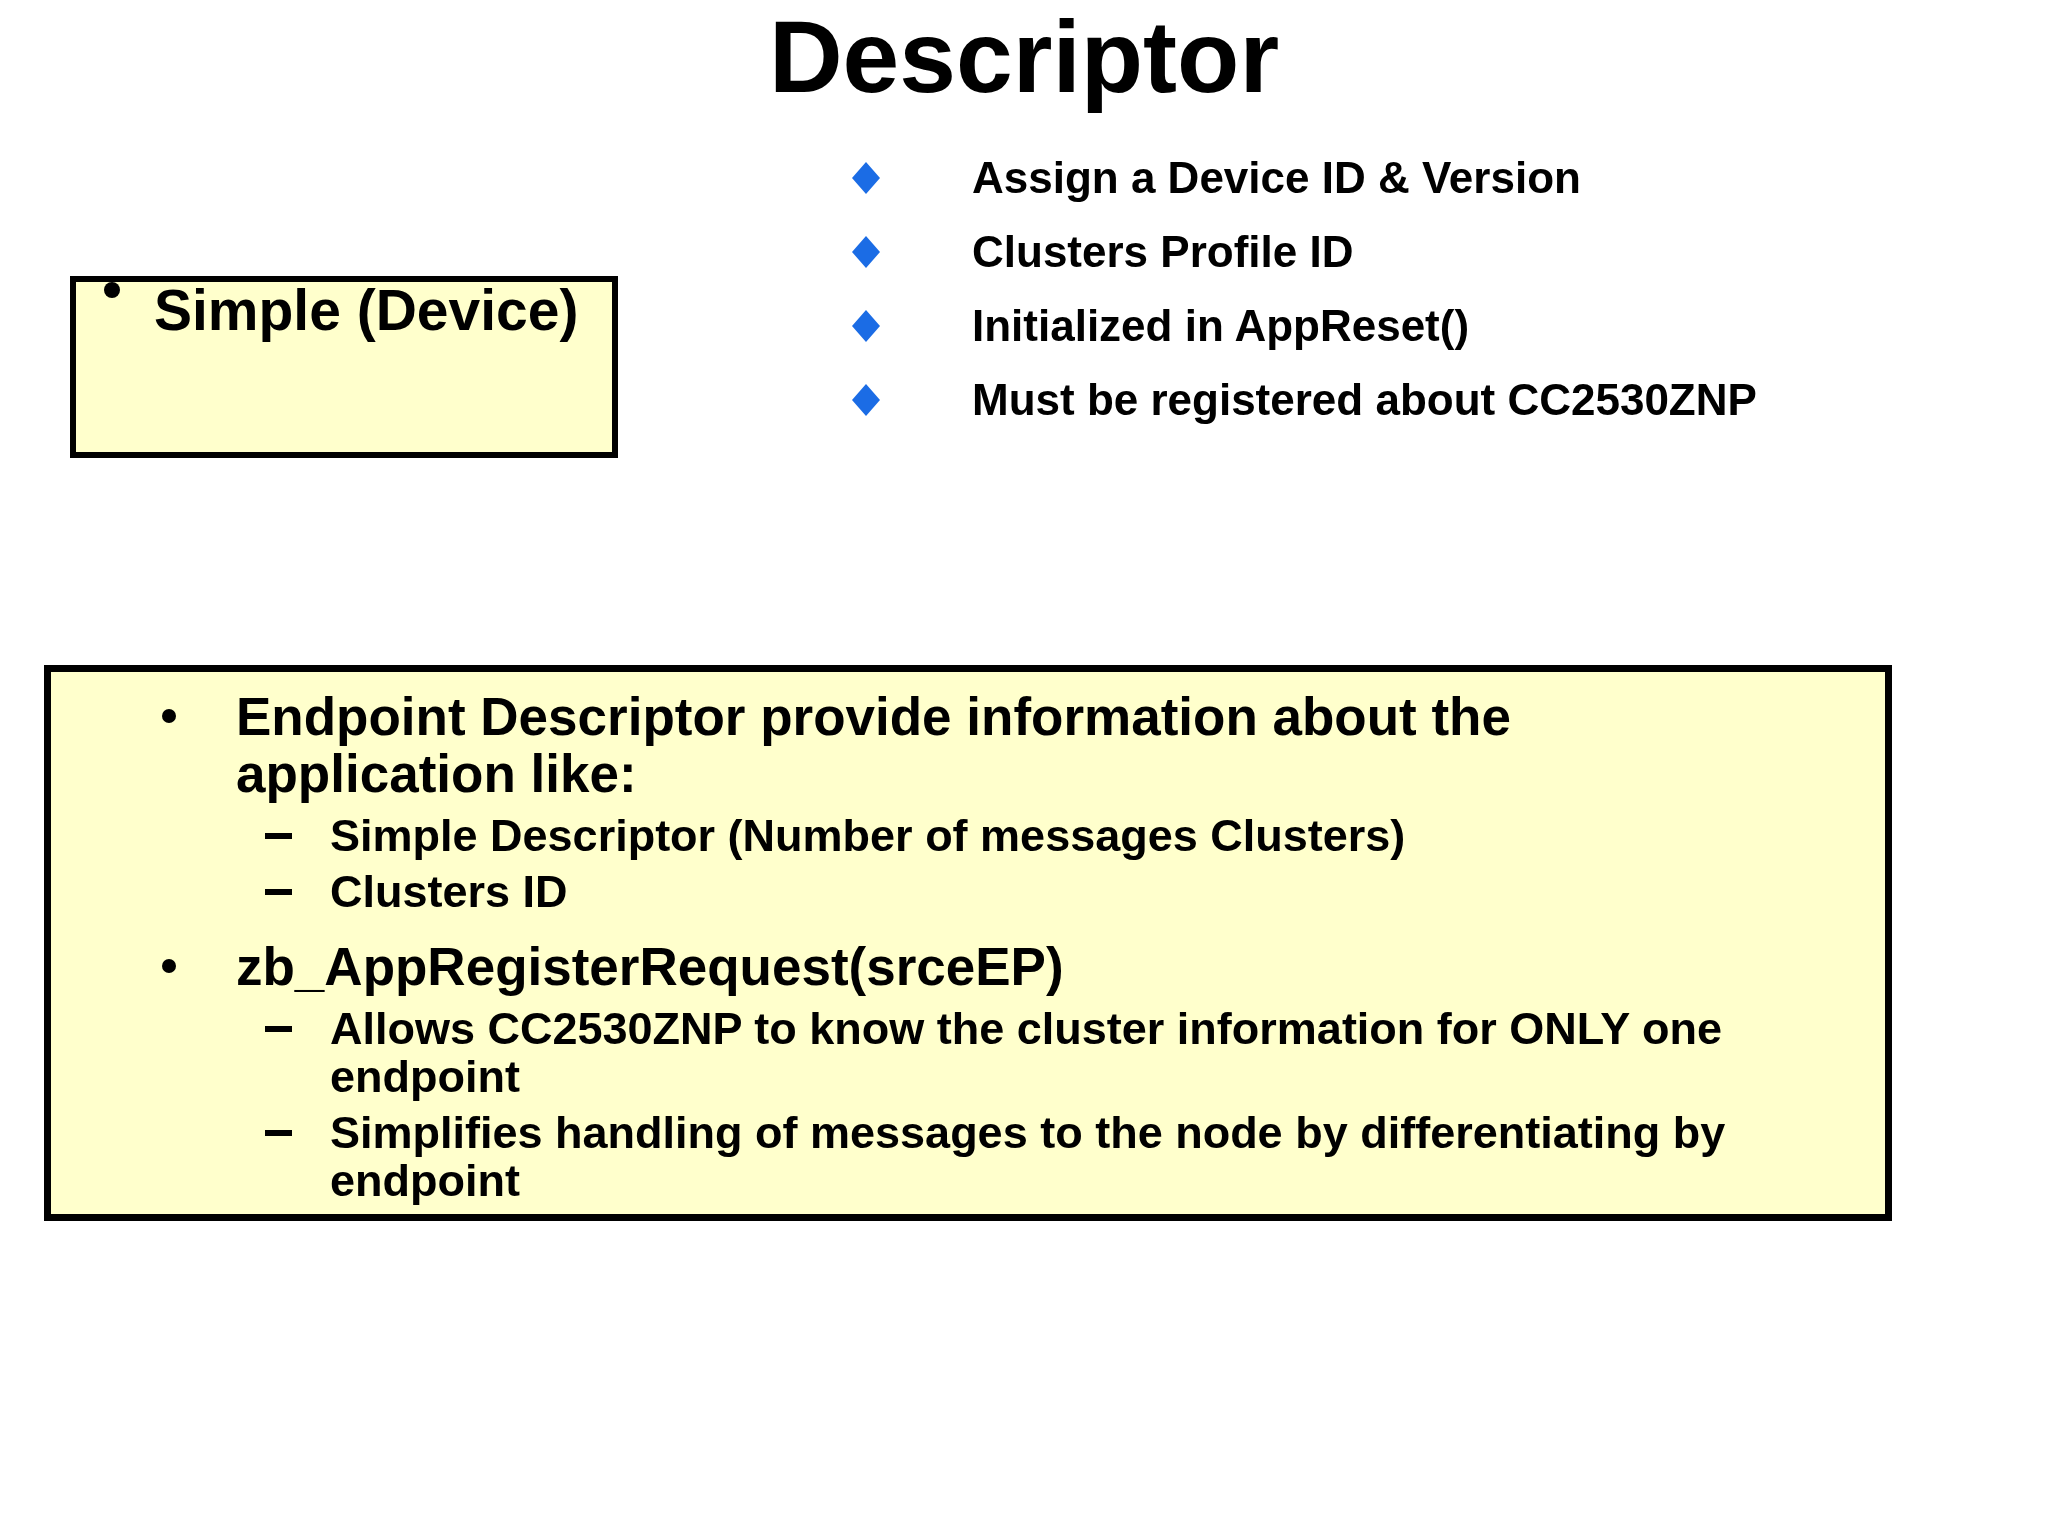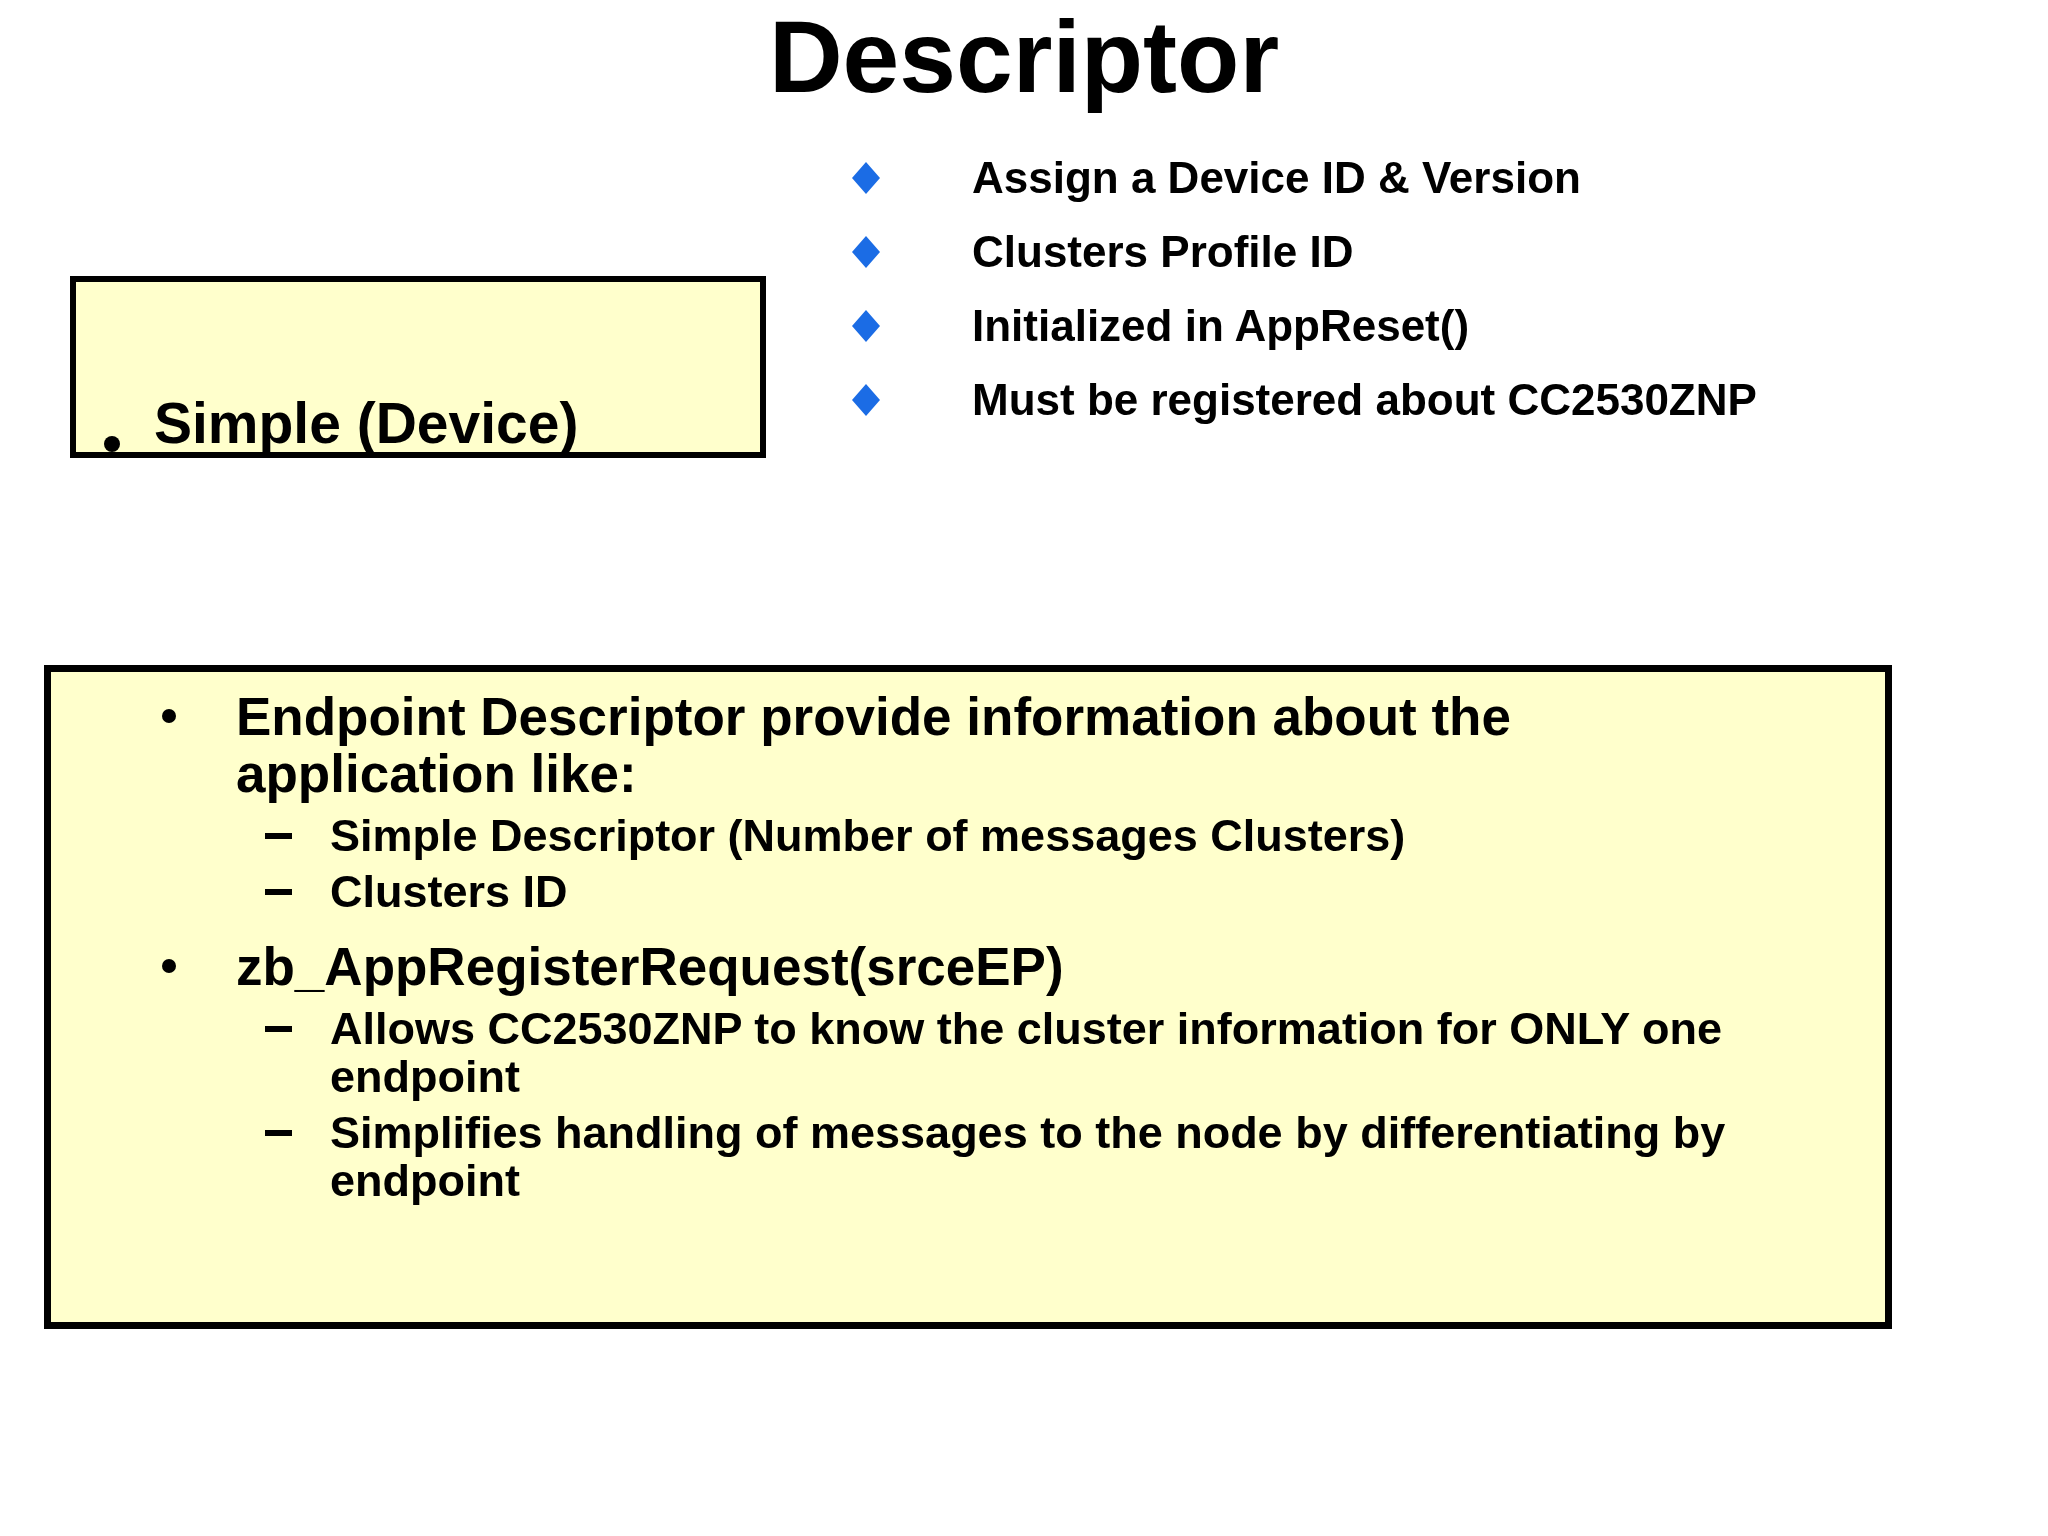--- a/index.html
+++ b/index.html
@@ -57,27 +57,27 @@
   .dtext{
     font-size:44px;
     line-height:1;
   }
 
   
   .simple-box{
     position:absolute;
     left:70px;
     top:276px;
-    width:696px;
+    width:548px;
     height:182px;
     box-sizing:border-box;
     background:var(--box-fill);
     border:6px solid var(--box-border);
     display:flex;
-    align-items:flex-end;
+    align-items:flex-start;
   }
   .simple-box .dot{
     flex:0 0 auto;
     width:16px;
     height:16px;
     border-radius:50%;
     background:var(--text);
     margin-left:28px;
     margin-right:34px;
   }
@@ -85,21 +85,21 @@
     font-size:57px;
     line-height:1;
   }
 
   
   .detail-box{
     position:absolute;
     left:44px;
     top:665px;
     width:1848px;
-    height:664px;
+    height:556px;
     box-sizing:border-box;
     background:var(--box-fill);
     border:7px solid var(--box-border);
     padding-top:16px;
   }
   .brow{position:relative;}
   .brow.l1{
     font-size:53px;
     line-height:57px;
     padding-left:185px;

